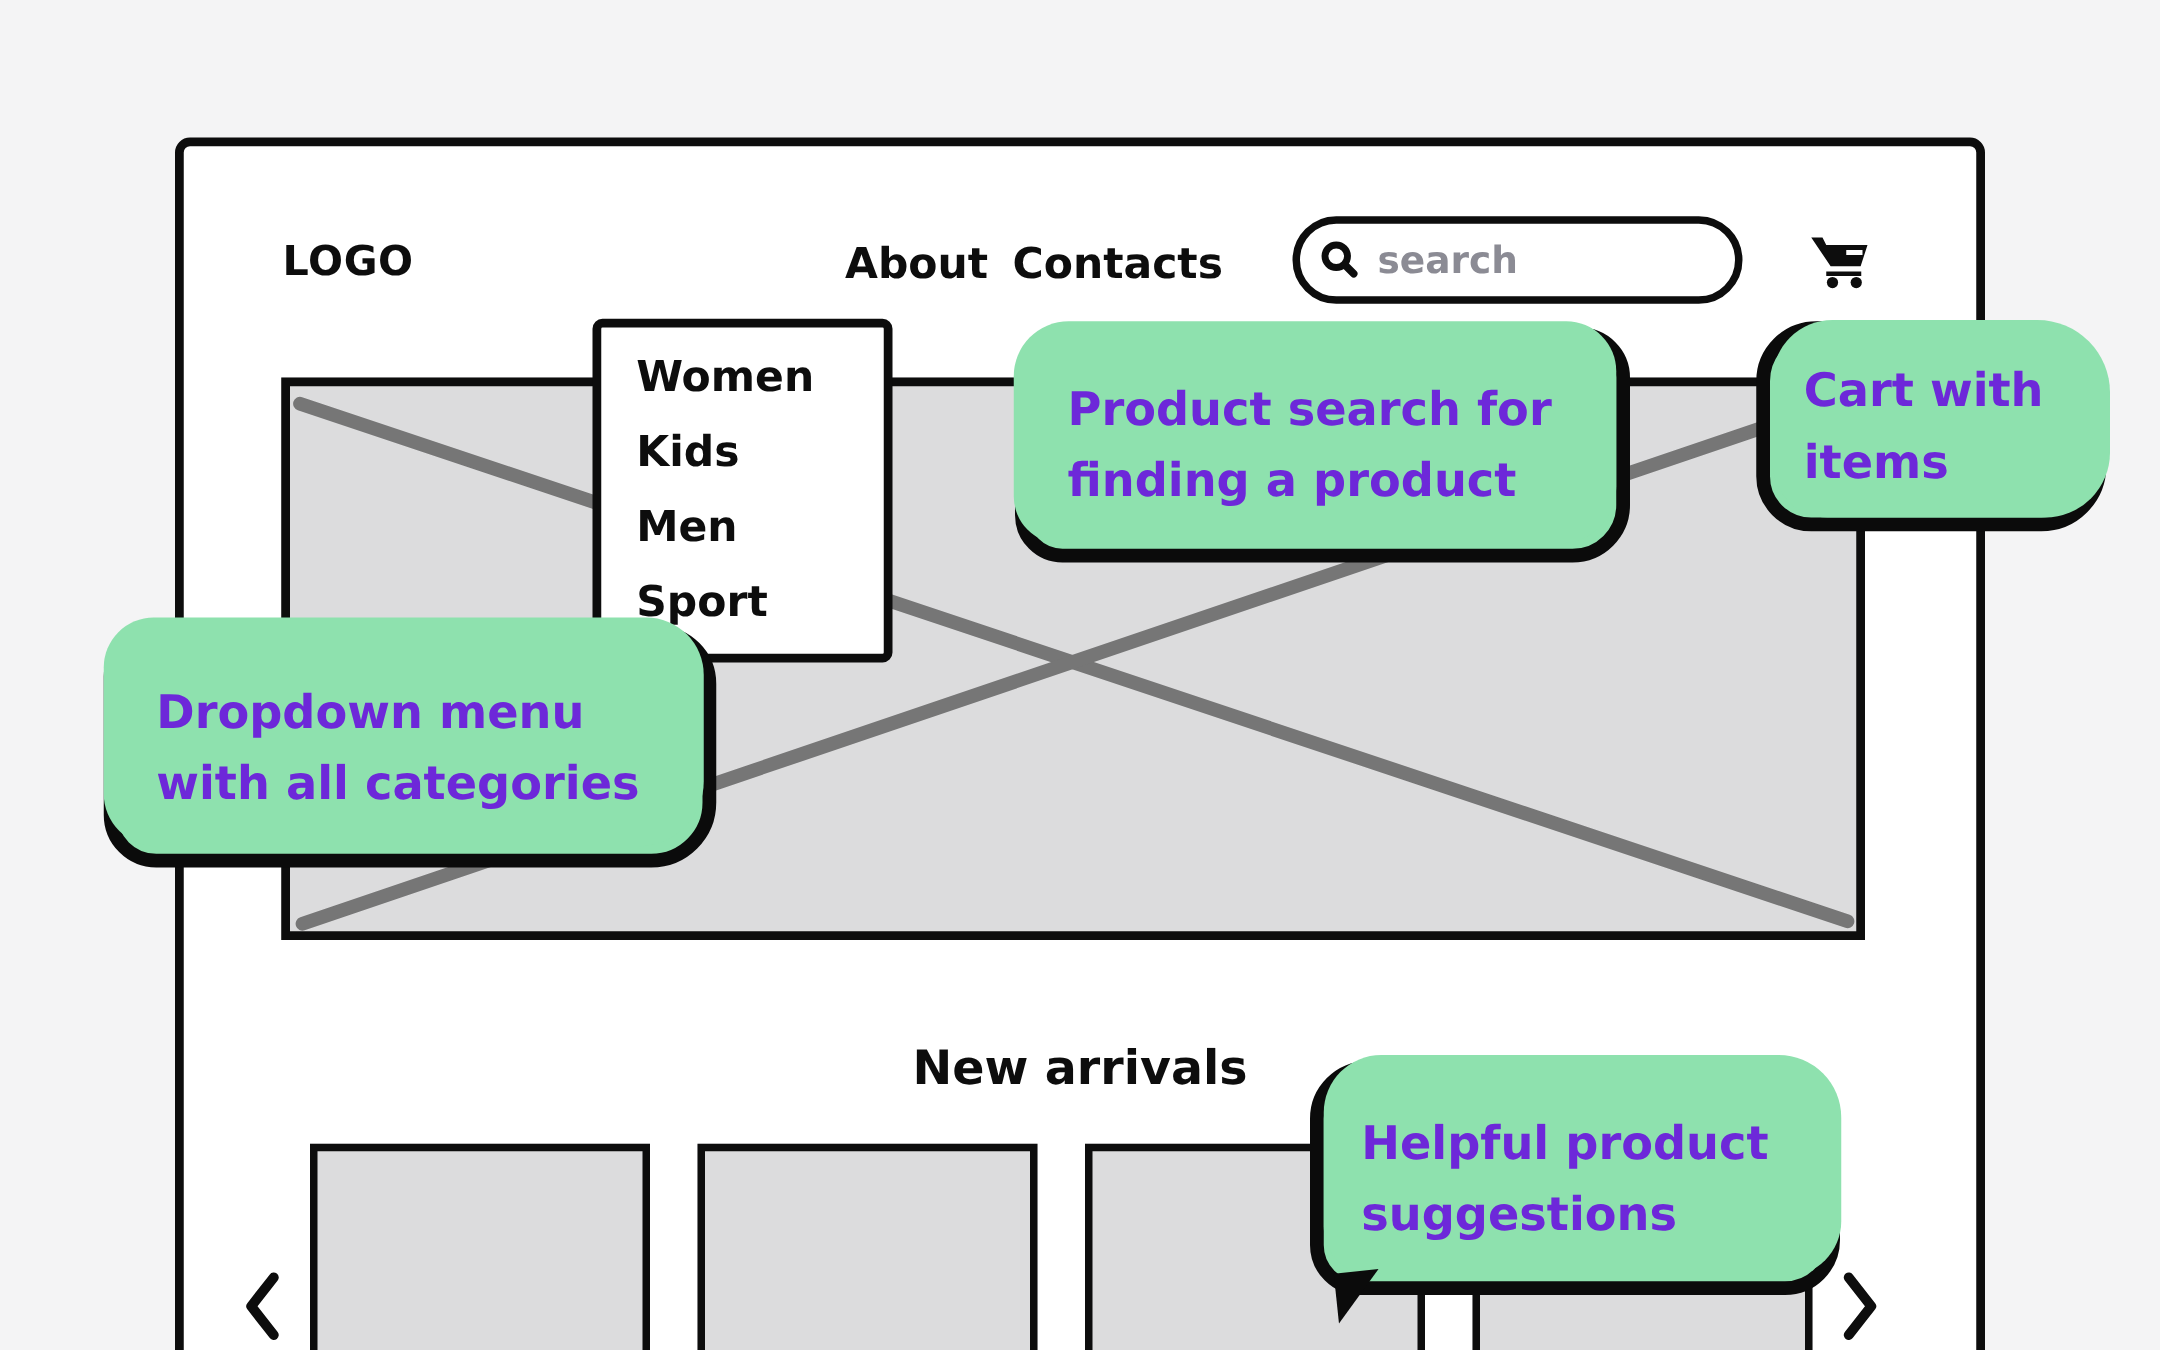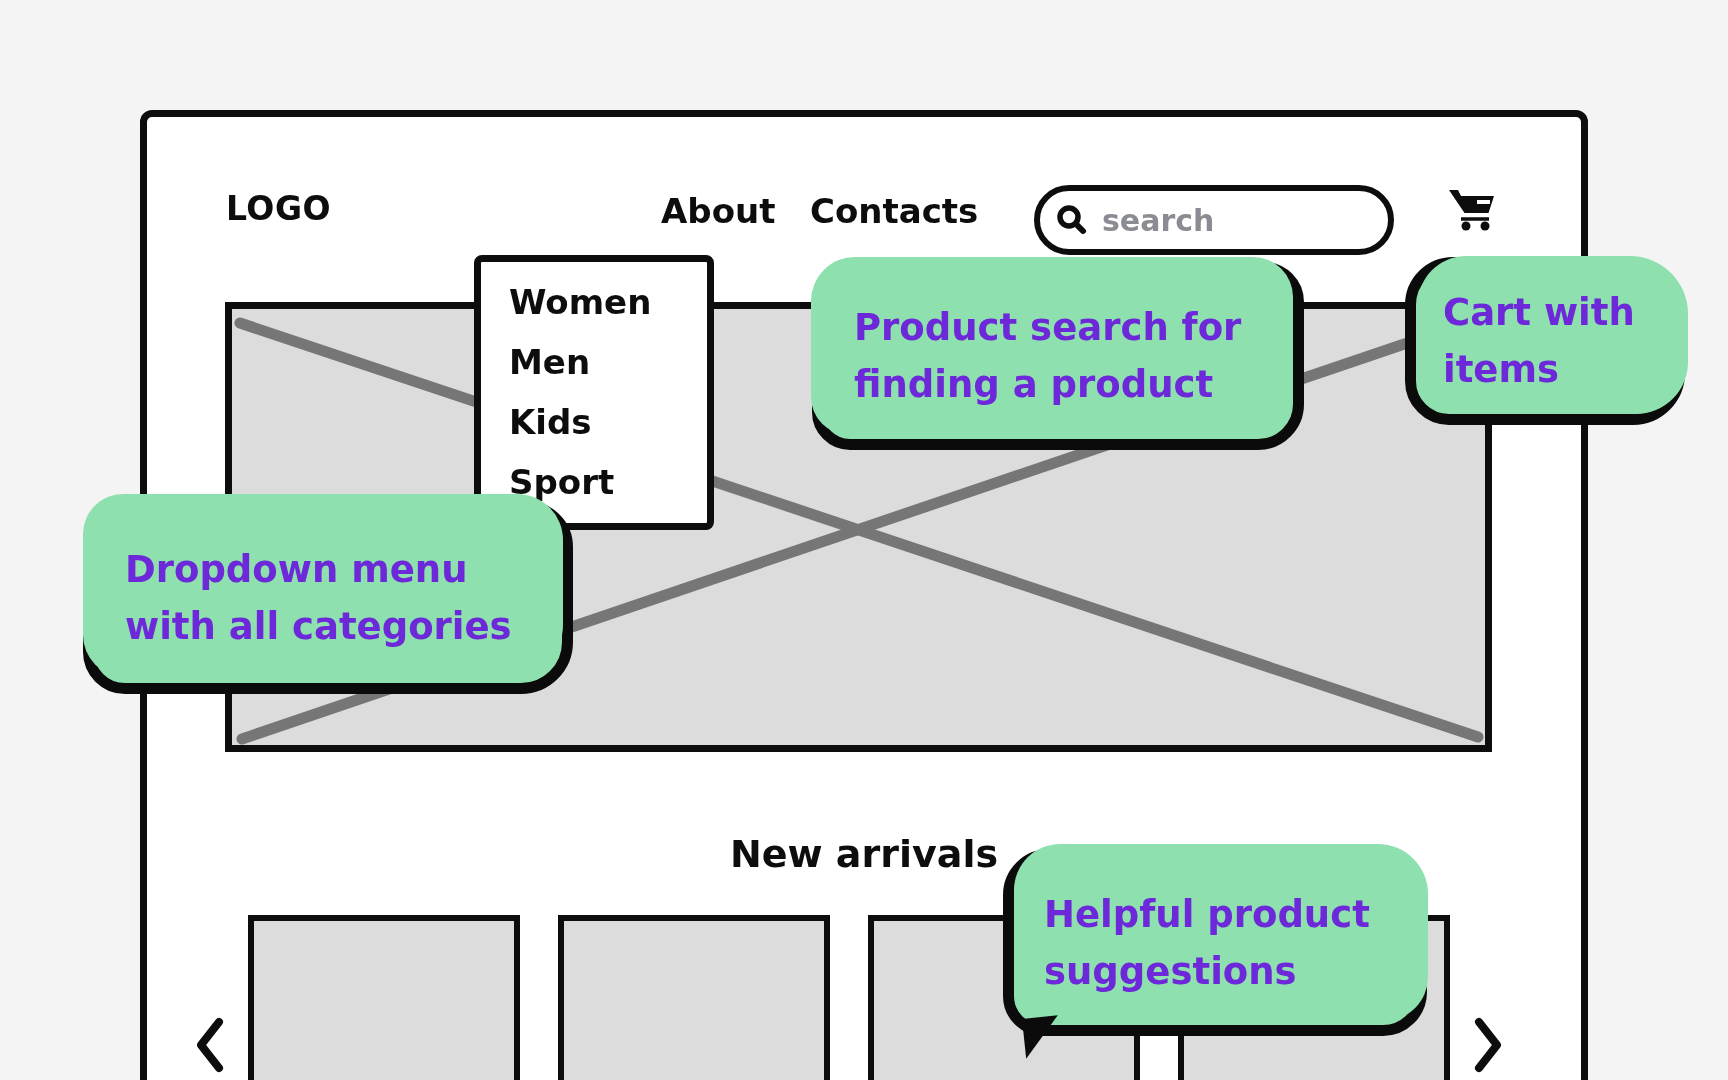--- a/index.html
+++ b/index.html
@@ -15,31 +15,31 @@
     background:#ffffff;border:7px solid #0d0d0d;border-radius:12px;
   }
   .logo{
     position:absolute;left:79px;top:74px;
     font-size:33px;font-weight:800;letter-spacing:.5px;line-height:36px;
   }
   .nav-item{
     position:absolute;top:76px;font-size:34px;font-weight:600;line-height:36px;
     white-space:nowrap;cursor:pointer;
   }
-  .nav-about{left:514px;}
+  .nav-about{left:529px;}
   .nav-contacts{left:663px;}
   .nav-catalog{
     left:311px;top:44px;width:190px;height:90px;
     background:#dcdcdd;border:6px solid #0d0d0d;
     display:flex;align-items:center;justify-content:center;
     font-size:34px;font-weight:600;cursor:pointer;
   }
   
   .search-pill{
-    position:absolute;left:887px;top:68px;width:360px;height:70px;
+    position:absolute;left:887px;top:56px;width:360px;height:70px;
     border:6px solid #0d0d0d;border-radius:40px;background:#fff;
     display:flex;align-items:center;padding:0 14px 0 16px;
   }
   .search-pill svg{flex:0 0 auto;}
   .search-input{
     border:none;outline:none;background:transparent;
     font-family:"DejaVu Sans", sans-serif;
     font-size:30px;font-weight:600;color:#555;width:100%;margin-left:12px;
   }
   .search-input::placeholder{color:#8b8b94;opacity:1;}
@@ -95,21 +95,21 @@
     left:1405px;top:257px;width:280px;height:168px;
     border-radius:48px 58px 52px 44px;padding-left:27px;
   }
   .bubble-cart::before{transform:translate(8px,-6px);}
   .bubble-dropdown{
     left:83px;top:501px;width:490px;height:193px;
     border-radius:40px 46px 52px 42px;padding-left:31px;
   }
   .bubble-dropdown::before{transform:translate(-5px,-12px);}
   .bubble-suggestions{
-    left:1003px;top:849px;width:424px;height:187px;
+    left:1048px;top:849px;width:424px;height:187px;
     border-radius:46px 50px 44px 40px;padding-left:30px;
   }
   .bubble-suggestions::before{transform:translate(6px,-10px);}
   .bubble-tail{
     position:absolute;left:10px;bottom:-32px;width:0;height:0;
     border-top:40px solid #0b0b0b;border-right:36px solid transparent;
     transform:rotate(-6deg);
   }
   .bubble-line{white-space:nowrap;}
 </style>
@@ -138,22 +138,22 @@
         <path d="M2 3 h9 l3 6 h33 l-5.5 17 h-24 z" fill="#0d0d0d"></path>
         <rect x="30" y="13" width="13" height="4" fill="#ffffff"></rect>
         <path d="M14 32 h28" stroke="#0d0d0d" stroke-width="3.5"></path>
         <circle cx="19" cy="39" r="4.5" fill="#0d0d0d"></circle>
         <circle cx="38" cy="39" r="4.5" fill="#0d0d0d"></circle>
       </svg>
     </div>
 
     <div class="dropdown-panel">
       <span class="dropdown-item">Women</span>
+      <span class="dropdown-item">Kids</span>
       <span class="dropdown-item">Men</span>
-      <span class="dropdown-item">Kids</span>
       <span class="dropdown-item">Sport</span>
     </div>
 
     <div class="hero">
       <svg viewBox="0 0 1253 436" preserveAspectRatio="none">
         <line x1="8" y1="14" x2="1246" y2="428" stroke="#767676" stroke-width="11" stroke-linecap="round"></line>
         <line x1="1246" y1="10" x2="10" y2="430" stroke="#767676" stroke-width="11" stroke-linecap="round"></line>
       </svg>
     </div>
 

